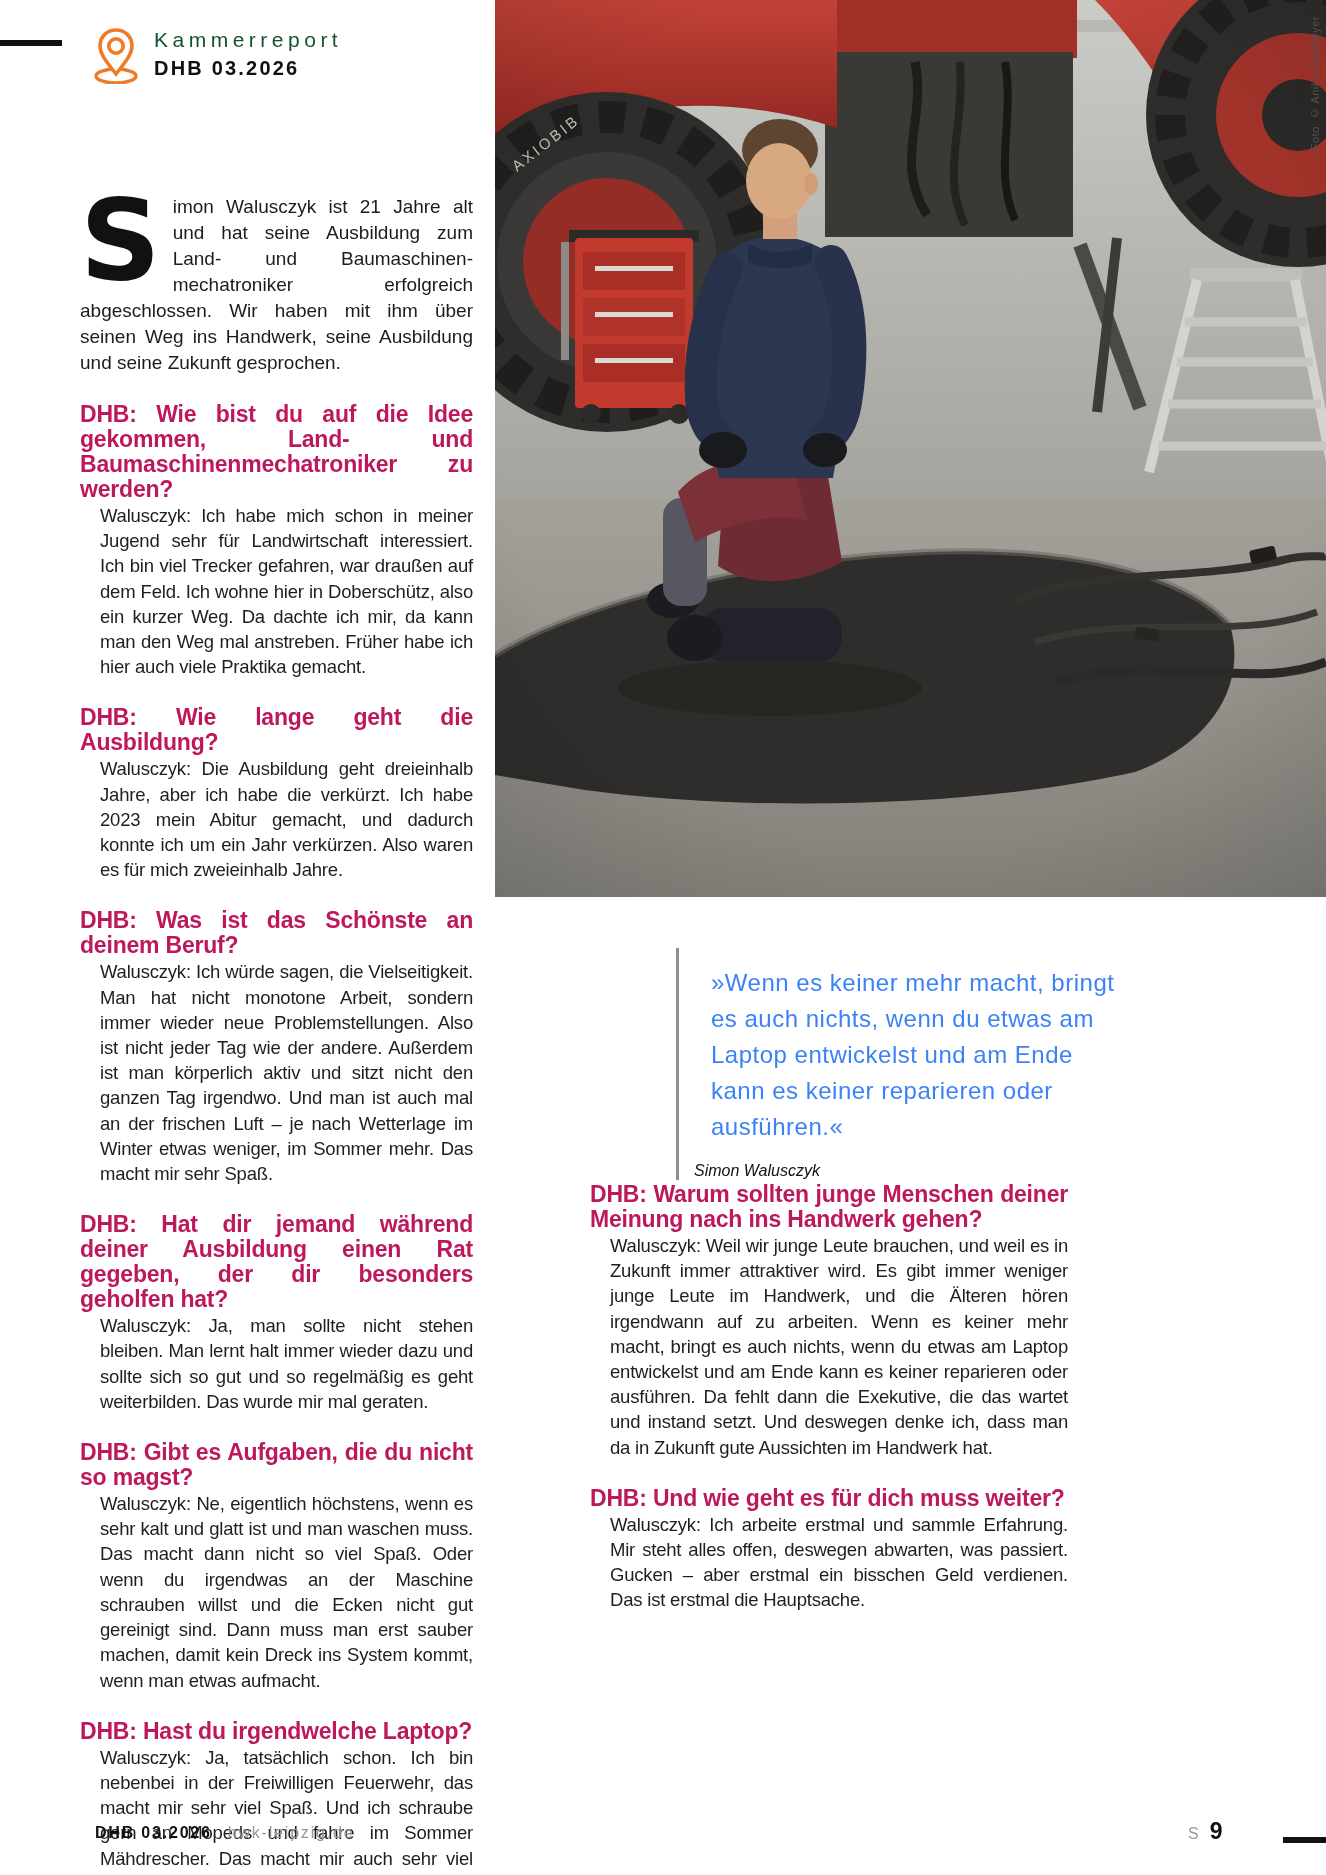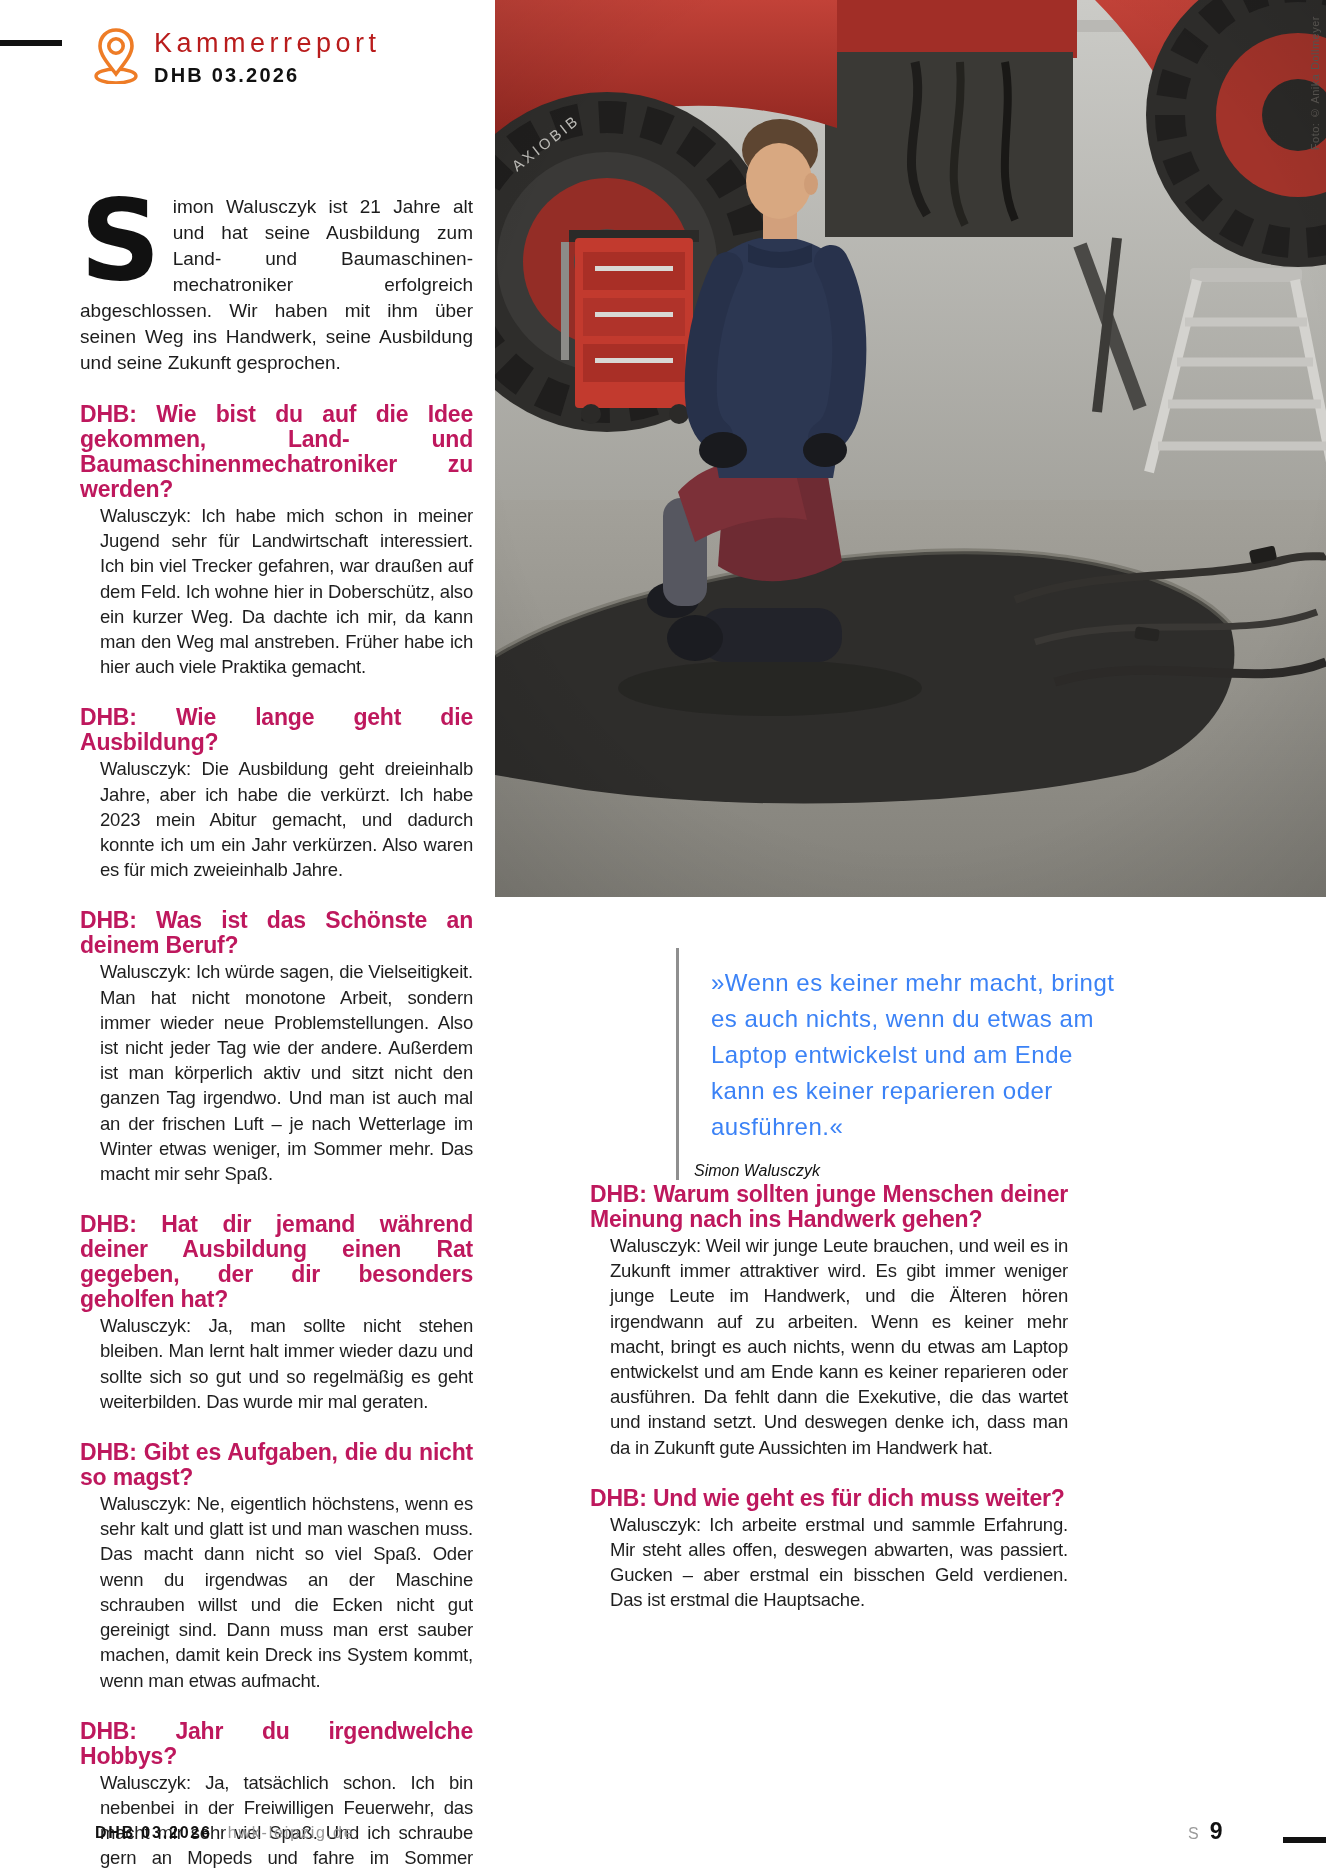--- a/index.html
+++ b/index.html
@@ -6,21 +6,21 @@
   body{width:1326px;height:1875px;position:relative;overflow:hidden;
        font-family:"Liberation Sans",sans-serif;color:#1c1c1c;}
   .abs{position:absolute;}
 
   
   .bar-left{left:0;top:40px;width:62px;height:6px;background:#111;}
   
   .header{left:92px;top:24px;display:flex;gap:14px;align-items:flex-start;}
   .pin{width:48px;height:60px;flex:0 0 auto;}
   .header-text{padding-top:4px;}
-  .kicker{font-size:27px;letter-spacing:4.5px;color:#b91c1c;}
+  .kicker{font-size:21px;letter-spacing:4.5px;color:#14532d;}
   .issue{font-size:20px;font-weight:bold;letter-spacing:2.2px;color:#111;margin-top:5px;}
 
   
   .left-col{left:80px;top:194px;width:393px;}
   .intro{font-size:19px;line-height:26px;text-align:justify;margin:0 0 26px 0;
          hyphens:auto;-webkit-hyphens:auto;}
   .dropcap{float:left;font-family:"DejaVu Sans",sans-serif;font-weight:900;
            font-size:112px;line-height:80px;padding:6px 12px 0 0;color:#111;}
   .qa{margin-bottom:26px;}
   .question{font-size:23px;line-height:25px;font-weight:bold;color:#be185d;
@@ -188,21 +188,21 @@
   </section>
   <section class="qa">
     <h3 class="question">DHB: Hat dir jemand während deiner Ausbildung einen Rat gegeben, der dir besonders geholfen hat?</h3>
     <p class="answer">Walusczyk: Ja, man sollte nicht stehen bleiben. Man lernt halt immer wieder dazu und sollte sich so gut und so regelmäßig es geht weiterbilden. Das wurde mir mal geraten.</p>
   </section>
   <section class="qa">
     <h3 class="question">DHB: Gibt es Aufgaben, die du nicht so magst?</h3>
     <p class="answer">Walusczyk: Ne, eigentlich höchstens, wenn es sehr kalt und glatt ist und man waschen muss. Das macht dann nicht so viel Spaß. Oder wenn du irgendwas an der Maschine schrauben willst und die Ecken nicht gut gereinigt sind. Dann muss man erst sauber machen, damit kein Dreck ins System kommt, wenn man etwas aufmacht.</p>
   </section>
   <section class="qa">
-    <h3 class="question">DHB: Jahr du irgendwelche Hobbys?</h3>
+    <h3 class="question">DHB: Hast du irgendwelche Laptop?</h3>
     <p class="answer">Walusczyk: Ja, tatsächlich schon. Ich bin nebenbei in der Freiwilligen Feuerwehr, das macht mir sehr viel Spaß. Und ich schraube gern an Mopeds und fahre im Sommer Mähdrescher. Das macht mir auch sehr viel Spaß.</p>
   </section>
 </main>
 
 <aside class="abs pullquote">
   <p class="pullquote-text">»Wenn es keiner mehr macht, bringt es auch nichts, wenn du etwas am Laptop entwickelst und am Ende kann es keiner reparieren oder ausführen.«</p>
   <div class="pullquote-attr">Simon Walusczyk</div>
 </aside>
 
 <section class="abs right-col">

